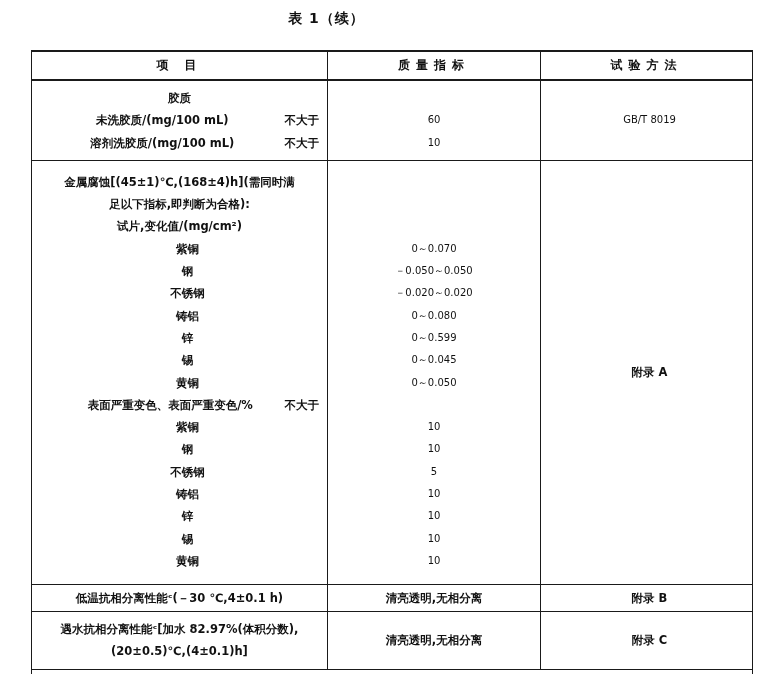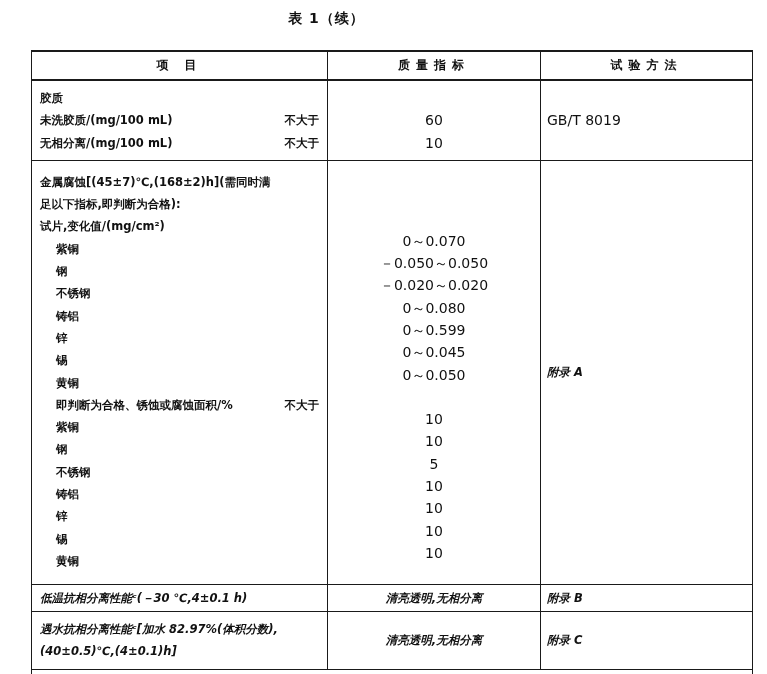--- a/index.html
+++ b/index.html
@@ -2,36 +2,36 @@
 <html><head>
 <meta charset="utf-8">
 <style>
   html, body { margin: 0; padding: 0; background: #ffffff; }
   body { width: 767px; height: 674px; position: relative; overflow: hidden;
          font-family: "DejaVu Serif", "Liberation Serif", serif; color: #111; }
   .caption { position: absolute; top: 10px; left: 0; width: 653px; text-align: center;
              font-family: "DejaVu Sans", sans-serif; font-weight: bold; font-size: 14px; letter-spacing: 1px; }
   .tbl { position: absolute; left: 31px; top: 50px; width: 721px; }
   table { border-collapse: collapse; width: 721px; table-layout: fixed; }
-  td, th { border: 1.5px solid #1a1a1a; vertical-align: top; padding: 0; font-size: 12px; }
+  td, th { border: 1.5px solid #1a1a1a; vertical-align: top; padding: 0; font-size: 12px; text-align: center; }
   th { height: 27px; vertical-align: middle; font-family: "DejaVu Sans", sans-serif; font-weight: bold;
        font-size: 12px; letter-spacing: 6px; text-align: center; border-bottom-width: 2px; }
   .outer-top { border-top-width: 2px; }
   .col1 { width: 296px; }
   .col2 { width: 213px; }
   .col3 { width: 212px; }
   .line { height: 22.3px; line-height: 22.3px; white-space: nowrap; }
   .cn { font-family: "DejaVu Sans", sans-serif; font-weight: bold; font-size: 11.5px; }
   .c1 { padding: 6px 8px 6px 8px; }
   .indent { padding-left: 16px; }
   .right-note { float: right; }
   .center { text-align: center; }
   .c3 { padding-left: 6px; margin-top: 40px; }
-  .mono { font-family: "DejaVu Sans", sans-serif; font-size: 14px; }
-  .vmid { vertical-align: middle; font-style: italic; }
+  .mono { font-family: "DejaVu Sans", sans-serif; font-size: 10px; }
+  .vmid { vertical-align: middle; }
   .tail td { height: 12px; border-bottom: none; }
 </style>
 </head>
 <body>
 
 <div class="caption">表 1（续）</div>
 
 <div class="tbl">
 <table>
   <colgroup>
@@ -47,60 +47,60 @@
   </tr>
 
   <tr style="height:76px">
     <td class="c1">
       <div class="line cn">胶质</div>
       <div class="line cn">
         <span>未洗胶质/(mg/100 mL)</span>
         <span class="right-note">不大于</span>
       </div>
       <div class="line cn">
-        <span>无相分离/(mg/100 mL)</span>
+        <span>溶剂洗胶质/(mg/100 mL)</span>
         <span class="right-note">不大于</span>
       </div>
     </td>
     <td class="center" style="padding-top:6px">
       <div class="line"></div>
       <div class="line mono">60</div>
       <div class="line mono">10</div>
     </td>
     <td class="c3" style="padding-top:6px">
       <div class="line"></div>
       <div class="line mono">GB/T 8019</div>
     </td>
   </tr>
 
   <tr style="height:424px">
     <td class="c1" style="padding-top:10px">
-      <div class="line cn">金属腐蚀[(45±7)℃,(168±2)h](需同时满</div>
+      <div class="line cn">金属腐蚀[(45±1)℃,(168±4)h](需同时满</div>
       <div class="line cn">足以下指标,即判断为合格):</div>
       <div class="line cn">试片,变化值/(mg/cm²)</div>
       <div class="line cn indent">紫铜</div>
       <div class="line cn indent">钢</div>
       <div class="line cn indent">不锈钢</div>
       <div class="line cn indent">铸铝</div>
       <div class="line cn indent">锌</div>
       <div class="line cn indent">锡</div>
       <div class="line cn indent">黄铜</div>
       <div class="line cn indent">
-        <span>即判断为合格、锈蚀或腐蚀面积/%</span>
+        <span>表面严重变色、表面严重变色/%</span>
         <span class="right-note">不大于</span>
       </div>
       <div class="line cn indent">紫铜</div>
       <div class="line cn indent">钢</div>
       <div class="line cn indent">不锈钢</div>
       <div class="line cn indent">铸铝</div>
       <div class="line cn indent">锌</div>
       <div class="line cn indent">锡</div>
       <div class="line cn indent">黄铜</div>
     </td>
-    <td class="center" style="padding-top:2px">
+    <td class="center" style="padding-top:10px">
       <div class="line"></div>
             <div class="line"></div>
             <div class="line"></div>
       <div class="line mono">0～0.070</div>
       <div class="line mono">－0.050～0.050</div>
       <div class="line mono">－0.020～0.020</div>
       <div class="line mono">0～0.080</div>
       <div class="line mono">0～0.599</div>
       <div class="line mono">0～0.045</div>
       <div class="line mono">0～0.050</div>
@@ -126,21 +126,21 @@
       <div class="line cn">清亮透明,无相分离</div>
     </td>
     <td class="c3 vmid">
       <div class="line cn">附录 B</div>
     </td>
   </tr>
 
   <tr style="height:58px">
     <td class="c1 vmid" style="padding-top:3px;padding-bottom:3px">
       <div class="line cn">遇水抗相分离性能ᶜ[加水 82.97%(体积分数),</div>
-      <div class="line cn">(40±0.5)℃,(4±0.1)h]</div>
+      <div class="line cn">(20±0.5)℃,(4±0.1)h]</div>
     </td>
     <td class="center vmid">
       <div class="line cn">清亮透明,无相分离</div>
     </td>
     <td class="c3 vmid">
       <div class="line cn">附录 C</div>
     </td>
   </tr>
 
   <tr class="tail">

